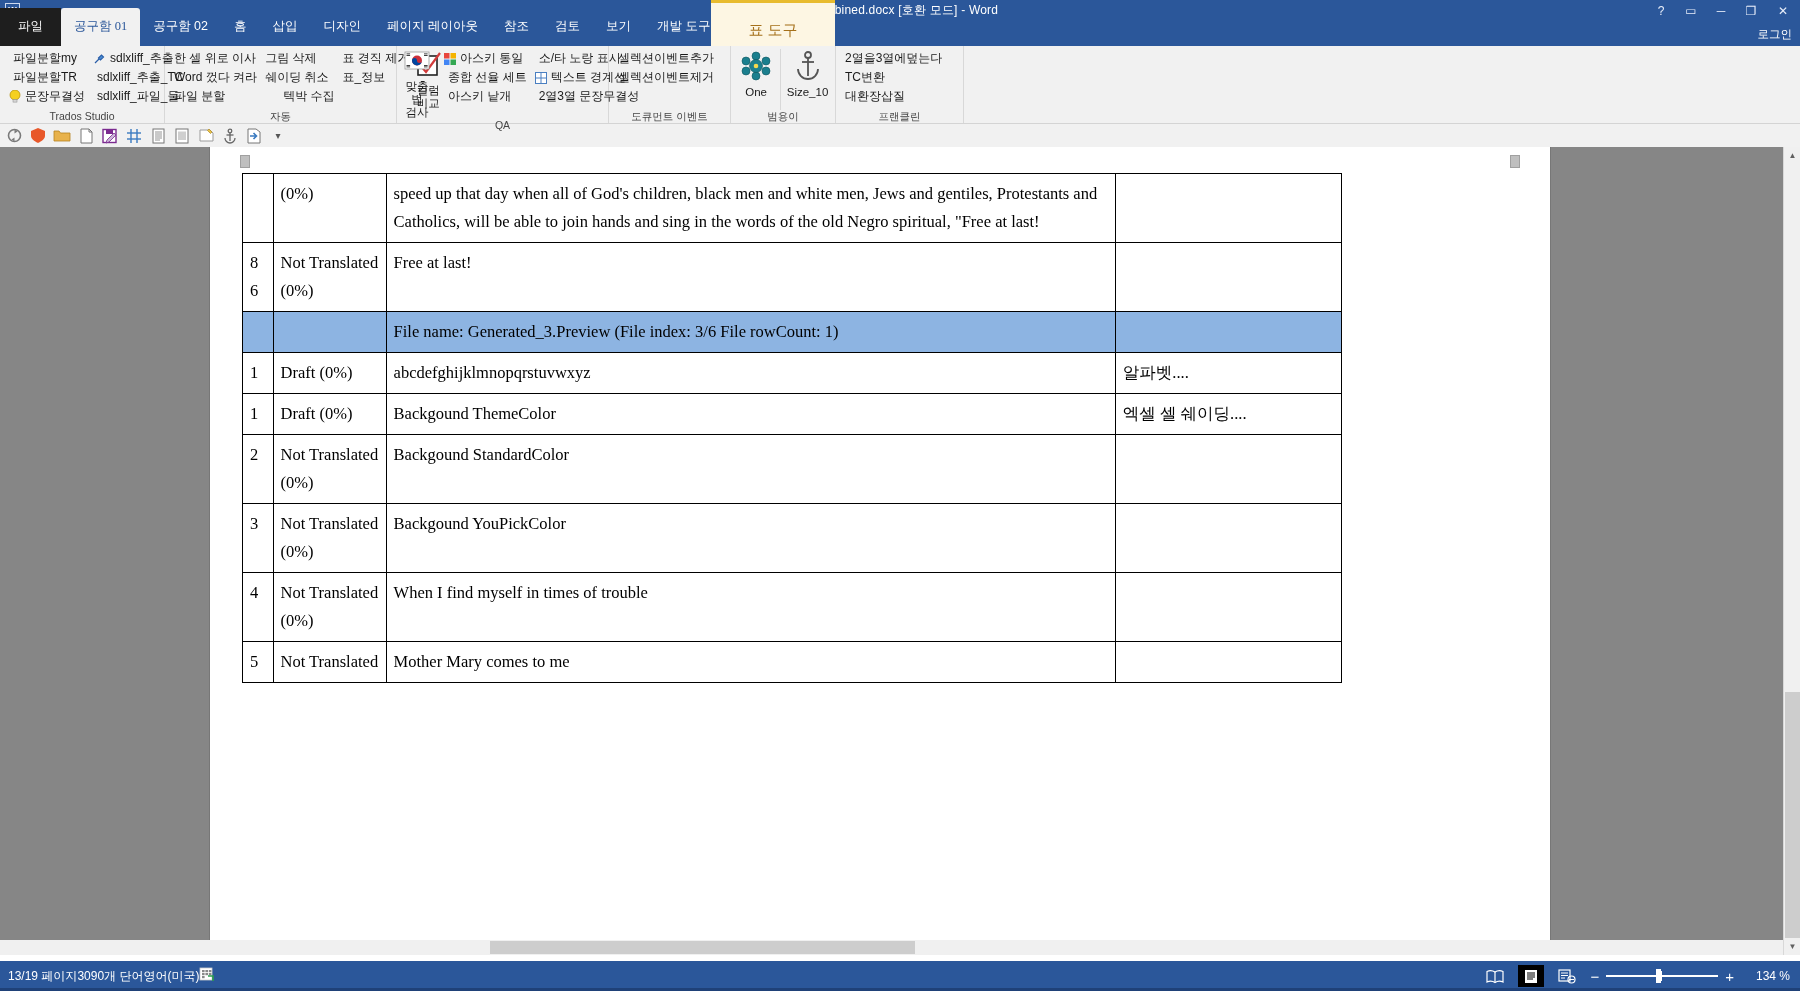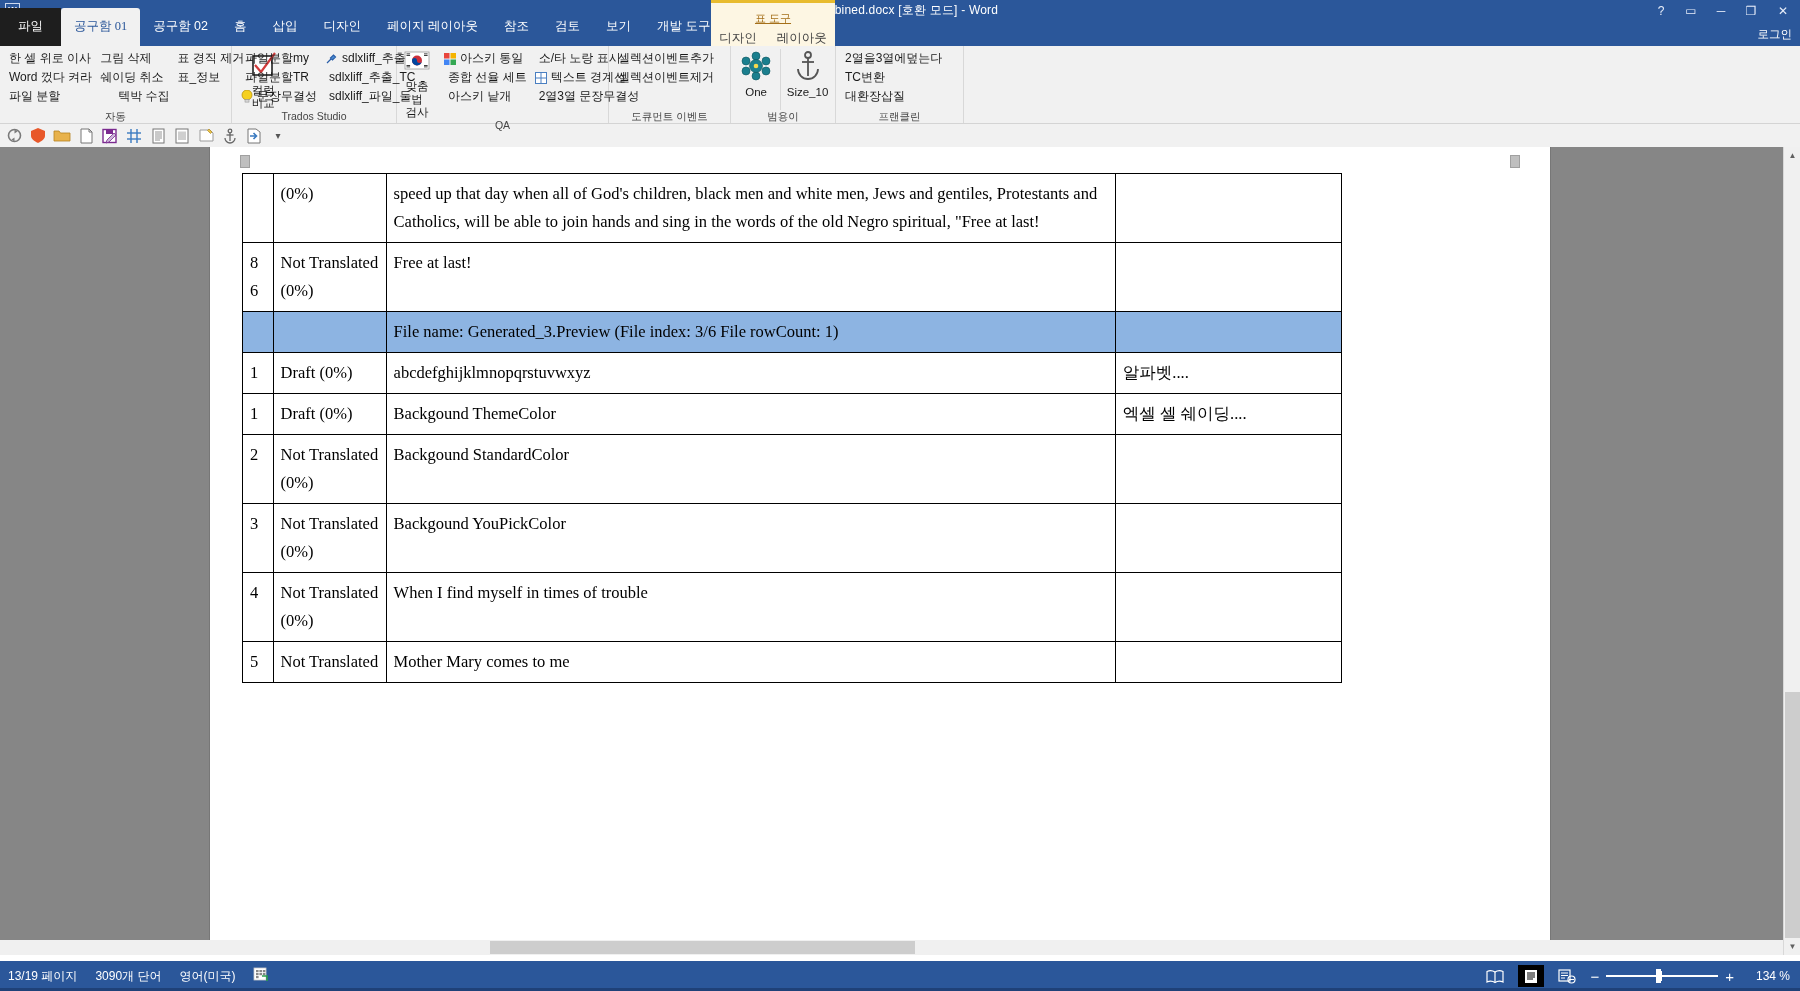--- a/index.html
+++ b/index.html
@@ -49,21 +49,21 @@
   .tab.active {
     background: #f1f1f1; color: #2b579a;
     border-top-left-radius: 3px; border-top-right-radius: 3px; font-family: Liberation Serif, serif;
   }
   
   .ctx-group {
     position: absolute; left: 711px; top: -21px; width: 124px; height: 46px;
     background: #fdf6e3; border-top: 3px solid #e8bb2e;
     display: flex; flex-direction: column; align-items: center;
   }
-  .ctx-title { font-size: 11px; color: #a5701a; margin-top: 8px; text-decoration: underline; }
+  .ctx-title { font-size: 15px; color: #a5701a; margin-top: 18px; }
   .ctx-tabs { display: flex; gap: 0px; margin-top: 2px; }
   .ctx-tabs .tab { color: #444; font-size: 12.5px; padding: 2px 10px 4px 10px; height: auto;}
   .login-right {
     position: absolute; right: 8px; bottom: 4px; color: #fff; font-size: 11.5px;
   }
 
   
   .ribbon {
     height: 78px; background: #f1f1f1; display: flex; align-items: stretch;
     border-bottom: 1px solid #d4d4d4; position: relative;
@@ -148,21 +148,21 @@
   .hscroll .thumb {
     position: absolute; top: 1px; height: 13px; left: 490px; width: 425px; background: #cdcdcd;
   }
 
   
   .statusbar {
     position: absolute; left: 0; bottom: 0; width: 1800px; height: 30px;
     background: #2b579a; display: flex; align-items: center; color: #fff;
     font-size: 12px;
   }
-  .sb-left { display: flex; align-items: center; gap: 18px; padding-left: 8px; }
+  .sb-left { display: flex; align-items: center; padding-left: 8px; }
   .sb-right {
     position: absolute; right: 10px; display: flex; align-items: center; gap: 10px;
   }
   .viewbtn {
     width: 26px; height: 22px; display: flex; align-items: center; justify-content: center;
   }
   .viewbtn.sel { background: #000; }
   .zoomslider { display: flex; align-items: center; gap: 7px; }
   .zs-track { position: relative; width: 112px; height: 2px; background: #fff; }
   .zs-tick { position: absolute; top: -4px; left: 54px; width: 2px; height: 10px; background: #fff; }
@@ -203,20 +203,63 @@
     <div class="ctx-tabs">
       <div class="tab">디자인</div>
       <div class="tab">레이아웃</div>
     </div>
   </div>
   <div class="login-right">로그인</div>
 </div>
 
 <div class="ribbon">
 
+  <div class="rgroup" style="width:165px;">
+    <div class="rg-body">
+      <div class="rcol">
+        <div class="ritem">
+          <span class="ic"></span>
+          <span>파일분할my</span>
+        </div>
+        <div class="ritem">
+          <span class="ic"></span>
+          <span>파일분할TR</span>
+        </div>
+        <div class="ritem">
+          <span class="ic">
+            <svg width="12" height="13" viewBox="0 0 12 13">
+                <ellipse cx="6" cy="5" rx="5" ry="5" fill="#f5d020" stroke="#b08a00" stroke-width="0.7"></ellipse>
+                <rect x="4" y="9.5" width="4" height="2.6" fill="#d6d6d6" stroke="#8a8a8a" stroke-width="0.5"></rect>
+              </svg>
+          </span>
+          <span>문장무결성</span>
+        </div>
+      </div>
+      <div class="rcol">
+        <div class="ritem">
+          <span class="ic">
+            <svg width="13" height="13" viewBox="0 0 13 13">
+                <path d="M2 11 L6 7 M5.5 6 L8.5 3 L10.5 5 L7.5 8 Z" stroke="#2a5ea8" stroke-width="1.2" fill="#4a8fd6"></path>
+              </svg>
+          </span>
+          <span>sdlxliff_추출</span>
+        </div>
+        <div class="ritem">
+          <span class="ic"></span>
+          <span>sdlxliff_추출_TC</span>
+        </div>
+        <div class="ritem">
+          <span class="ic"></span>
+          <span>sdlxliff_파일_둘</span>
+        </div>
+      </div>
+    </div>
+    <div class="rg-label">Trados Studio</div>
+  </div>
+
   <div class="rgroup" style="width:232px;">
     <div class="rg-body">
       <div class="rcol">
         <div class="ritem">
             <span>한 셀 위로 이사</span>
           </div>
         <div class="ritem">
             <span>Word 껐다 켜라</span>
           </div>
         <div class="ritem">
@@ -247,63 +290,20 @@
           <svg width="30" height="30" viewBox="0 0 30 30">
               <rect x="5" y="6" width="19" height="19" fill="#fff" stroke="#222" stroke-width="1.6"></rect>
               <path d="M7 15 L13 22 L27 3" stroke="#d23b3b" stroke-width="2.2" fill="none"></path>
             </svg>
         </span>
         <span class="blabel">컬럼</span>
         <span class="blabel">비교</span>
       </div>
     </div>
     <div class="rg-label">자동</div>
-  </div>
-
-  <div class="rgroup" style="width:165px;">
-    <div class="rg-body">
-      <div class="rcol">
-        <div class="ritem">
-          <span class="ic"></span>
-          <span>파일분할my</span>
-        </div>
-        <div class="ritem">
-          <span class="ic"></span>
-          <span>파일분할TR</span>
-        </div>
-        <div class="ritem">
-          <span class="ic">
-            <svg width="12" height="13" viewBox="0 0 12 13">
-                <ellipse cx="6" cy="5" rx="5" ry="5" fill="#f5d020" stroke="#b08a00" stroke-width="0.7"></ellipse>
-                <rect x="4" y="9.5" width="4" height="2.6" fill="#d6d6d6" stroke="#8a8a8a" stroke-width="0.5"></rect>
-              </svg>
-          </span>
-          <span>문장무결성</span>
-        </div>
-      </div>
-      <div class="rcol">
-        <div class="ritem">
-          <span class="ic">
-            <svg width="13" height="13" viewBox="0 0 13 13">
-                <path d="M2 11 L6 7 M5.5 6 L8.5 3 L10.5 5 L7.5 8 Z" stroke="#2a5ea8" stroke-width="1.2" fill="#4a8fd6"></path>
-              </svg>
-          </span>
-          <span>sdlxliff_추출</span>
-        </div>
-        <div class="ritem">
-          <span class="ic"></span>
-          <span>sdlxliff_추출_TC</span>
-        </div>
-        <div class="ritem">
-          <span class="ic"></span>
-          <span>sdlxliff_파일_둘</span>
-        </div>
-      </div>
-    </div>
-    <div class="rg-label">Trados Studio</div>
   </div>
 
   <div class="rgroup" style="width:212px;">
     <div class="rg-body">
       <div class="bigbtn">
         <span>
           <svg width="30" height="26" viewBox="0 0 30 26">
               <rect x="3" y="2" width="24" height="17" fill="#fff" stroke="#999" stroke-width="0.8"></rect>
               <circle cx="15" cy="10.5" r="5" fill="#cd2e3a"></circle>
               <path d="M10 10.5 a2.5 2.5 0 0 1 5 0 a2.5 2.5 0 0 0 5 0 a5 5 0 0 1 -10 0" fill="#0047a0"></path>

